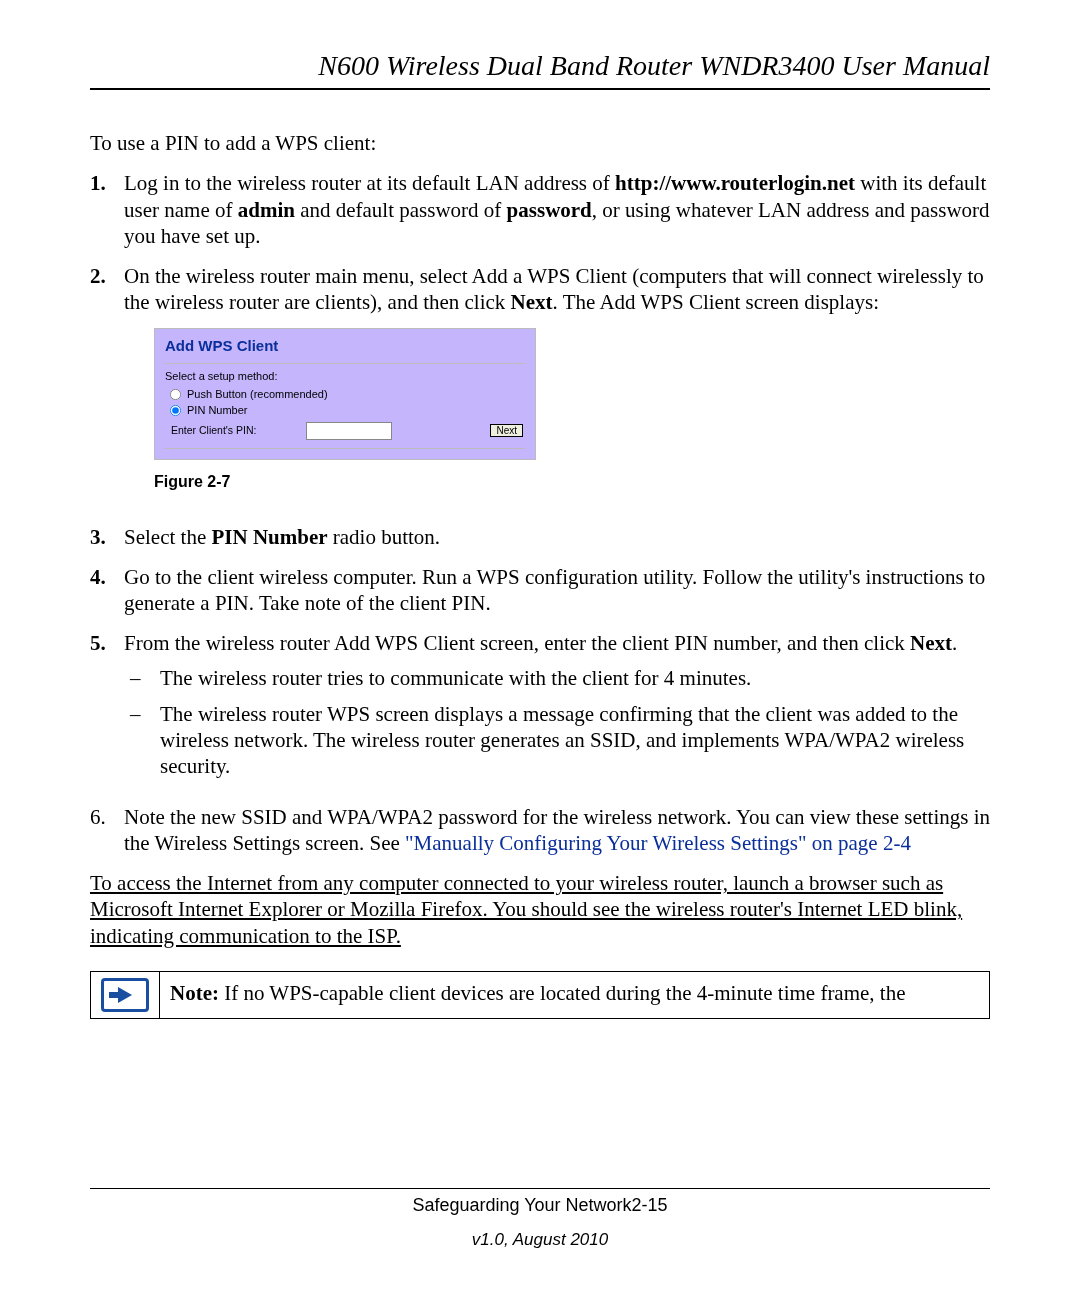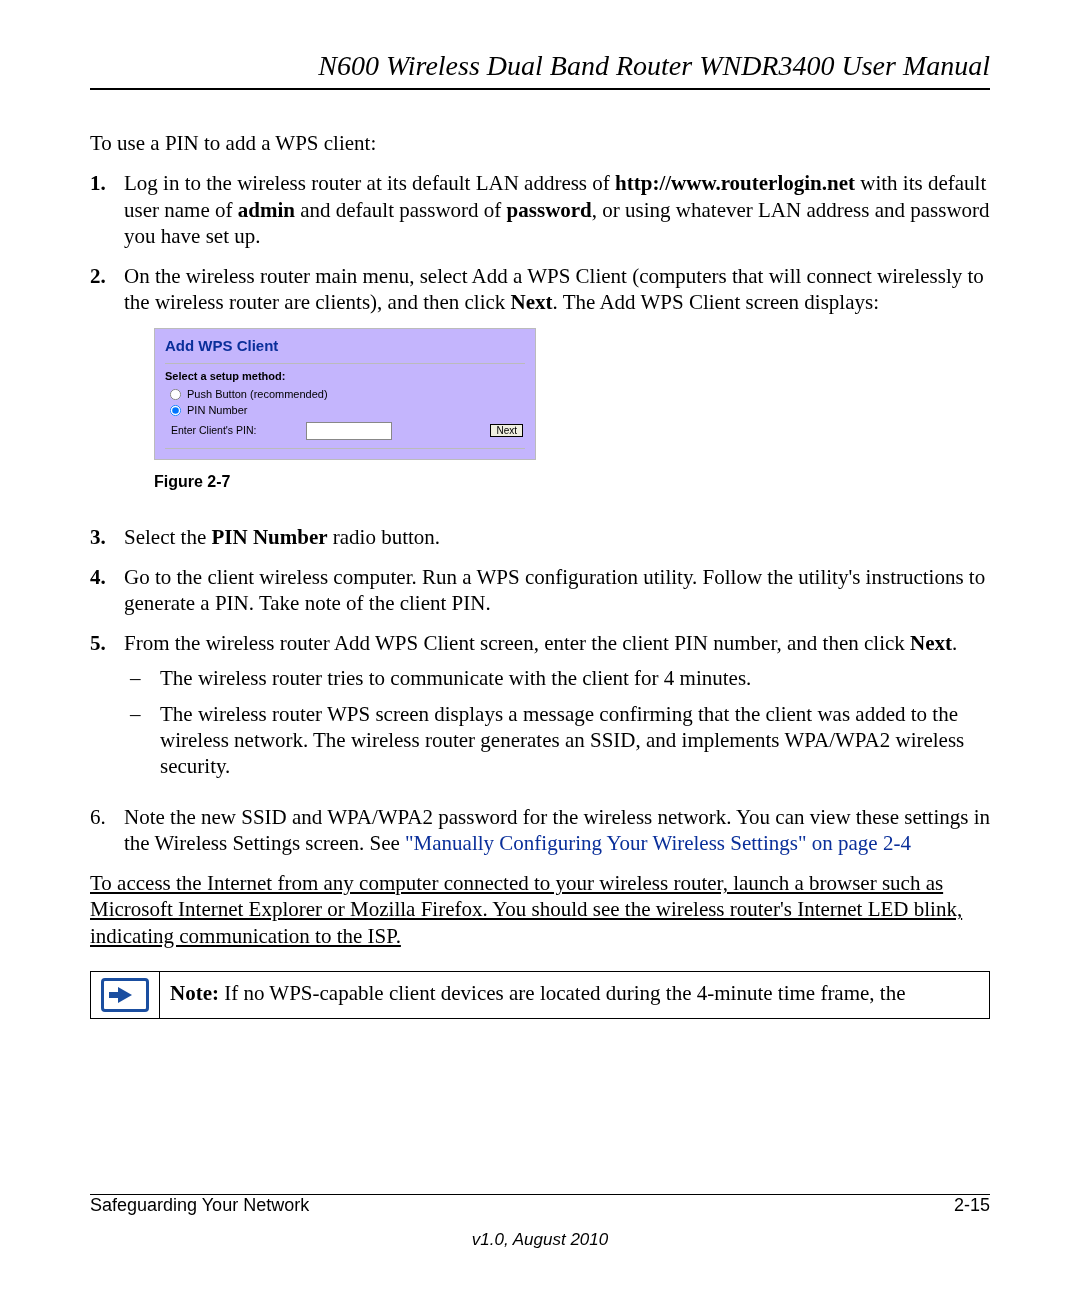--- a/index.html
+++ b/index.html
@@ -94,21 +94,21 @@
     font-size: 15px;
     font-weight: bold;
   }
   .ss-hr1 {
     border: none;
     border-top: 1px solid #bbb;
     margin: 8px 0 6px 0;
   }
   .ss-label {
     font-size: 11px;
-    font-weight: bold;
+    font-weight: normal;
     margin-bottom: 4px;
   }
   .ss-radio {
     font-size: 11px;
     display: flex;
     align-items: center;
     margin-left: 4px;
     margin-bottom: 2px;
   }
   .ss-radio input {
@@ -201,22 +201,23 @@
     margin-left: 52px;
   }
 
   
   .footer {
     position: absolute;
     left: 90px; right: 90px; bottom: 46px;
   }
   .footer-line {
     border-top: 1.5px solid #000;
-    display: flex;
-    justify-content: space-between;
+    padding-top: 6px;
+    display: flex;
+    justify-content: center;
     font-family: Arial, sans-serif;
     font-size: 18px;
   }
   .footer-version {
     text-align: center;
     font-style: italic;
     font-family: Arial, sans-serif;
     font-size: 17px;
     margin-top: 14px;
   }

